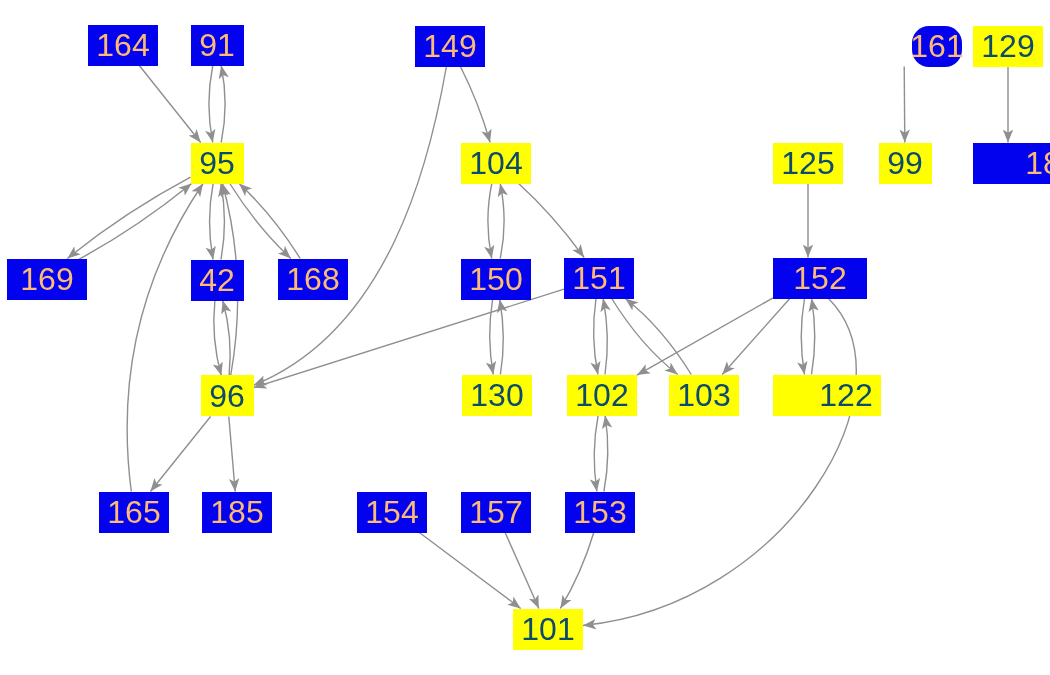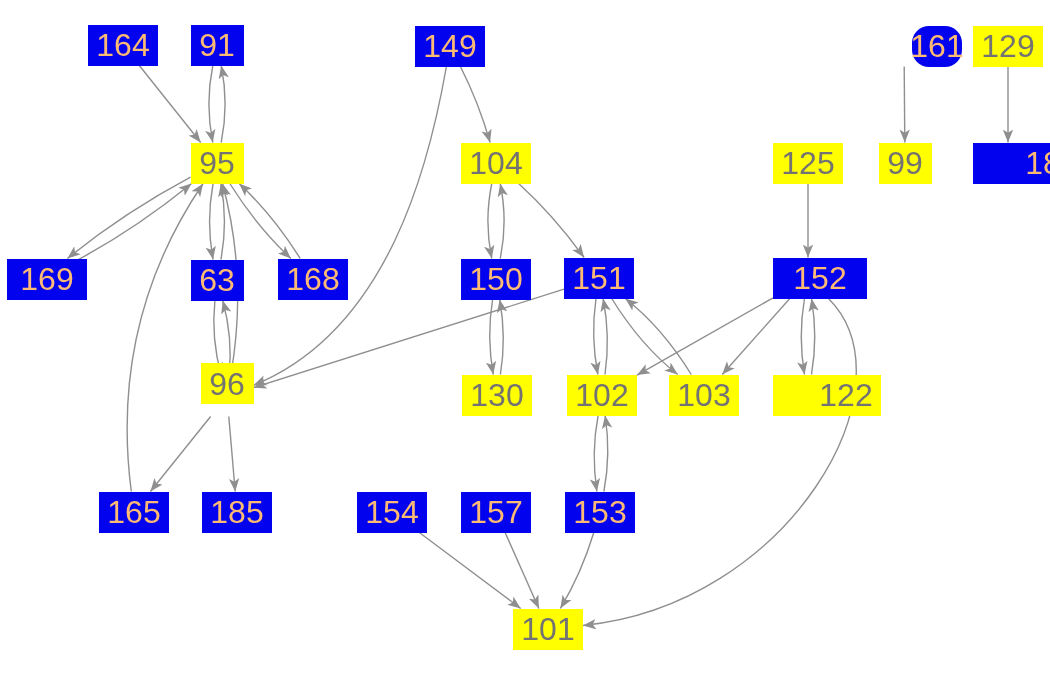--- a/index.html
+++ b/index.html
@@ -24,21 +24,21 @@
   .node {
     position: absolute;
     display: flex;
     align-items: center;
     justify-content: center;
     font-size: 32px;
     line-height: 1;
     user-select: none;
   }
   .node.blue   { background: #0202ee; color: #fdba74; }
-  .node.yellow { background: #ffff00; color: #737373; }
+  .node.yellow { background: #ffff00; color: #0c4a6e; }
 </style>
 </head>
 <body>
 
 <div id="graph-stage">
   <svg id="edge-layer" viewBox="0 0 1050 675" xmlns="http://www.w3.org/2000/svg">
     <defs>
       <marker id="arrowhead" markerUnits="userSpaceOnUse" viewBox="0 0 14 12" markerWidth="14" markerHeight="12" refX="13" refY="6" orient="auto">
         <path d="M0,0.8 L13,6 L0,11.2 L3.2,6 Z" fill="#8f8f8f"></path>
       </marker>
@@ -90,26 +90,26 @@
     <div class="node blue" style="left: 190.5px; top: 24.5px; width: 53px; height: 41px;">91</div>
     <div class="node blue" style="left: 415px; top: 25.5px; width: 70px; height: 41px;">149</div>
     <div class="node blue" style="left: 912px; top: 25.5px; width: 50px; height: 41px; border-radius: 17px;">161</div>
     <div class="node yellow" style="left: 973px; top: 25.5px; width: 70px; height: 41px;">129</div>
     <div class="node yellow" style="left: 190.5px; top: 142.5px; width: 53px; height: 41px;">95</div>
     <div class="node yellow" style="left: 461px; top: 142.5px; width: 70px; height: 41px;">104</div>
     <div class="node yellow" style="left: 773px; top: 142.5px; width: 70px; height: 41px;">125</div>
     <div class="node yellow" style="left: 878.5px; top: 142.5px; width: 53px; height: 41px;">99</div>
     <div class="node blue" style="left: 973px; top: 142.5px; width: 70px; height: 41px; padding-left: 44px;">182</div>
     <div class="node blue" style="left: 7px; top: 258.5px; width: 80px; height: 41px;">169</div>
-    <div class="node blue" style="left: 190.5px; top: 259.5px; width: 53px; height: 41px;">63</div>
+    <div class="node blue" style="left: 190.5px; top: 259.5px; width: 53px; height: 41px;">42</div>
     <div class="node blue" style="left: 278px; top: 258.5px; width: 70px; height: 41px;">168</div>
     <div class="node blue" style="left: 461px; top: 258.5px; width: 70px; height: 41px;">150</div>
     <div class="node blue" style="left: 564px; top: 257.5px; width: 70px; height: 41px;">151</div>
     <div class="node blue" style="left: 773px; top: 257.5px; width: 94px; height: 41px;">152</div>
-    <div class="node yellow" style="left: 200.5px; top: 363px; width: 53px; height: 41px;">96</div>
+    <div class="node yellow" style="left: 200.5px; top: 375px; width: 53px; height: 41px;">96</div>
     <div class="node yellow" style="left: 462px; top: 374.5px; width: 70px; height: 41px;">130</div>
     <div class="node yellow" style="left: 567px; top: 374.5px; width: 70px; height: 41px;">102</div>
     <div class="node yellow" style="left: 669px; top: 374.5px; width: 70px; height: 41px;">103</div>
     <div class="node yellow" style="left: 773px; top: 374.5px; width: 70px; height: 41px; padding-left: 38px;">122</div>
     <div class="node blue" style="left: 99px; top: 491.5px; width: 70px; height: 41px;">165</div>
     <div class="node blue" style="left: 202px; top: 491.5px; width: 70px; height: 41px;">185</div>
     <div class="node blue" style="left: 357px; top: 491.5px; width: 70px; height: 41px;">154</div>
     <div class="node blue" style="left: 461px; top: 491.5px; width: 70px; height: 41px;">157</div>
     <div class="node blue" style="left: 565px; top: 491.5px; width: 70px; height: 41px;">153</div>
     <div class="node yellow" style="left: 513px; top: 608.5px; width: 70px; height: 41px;">101</div>

